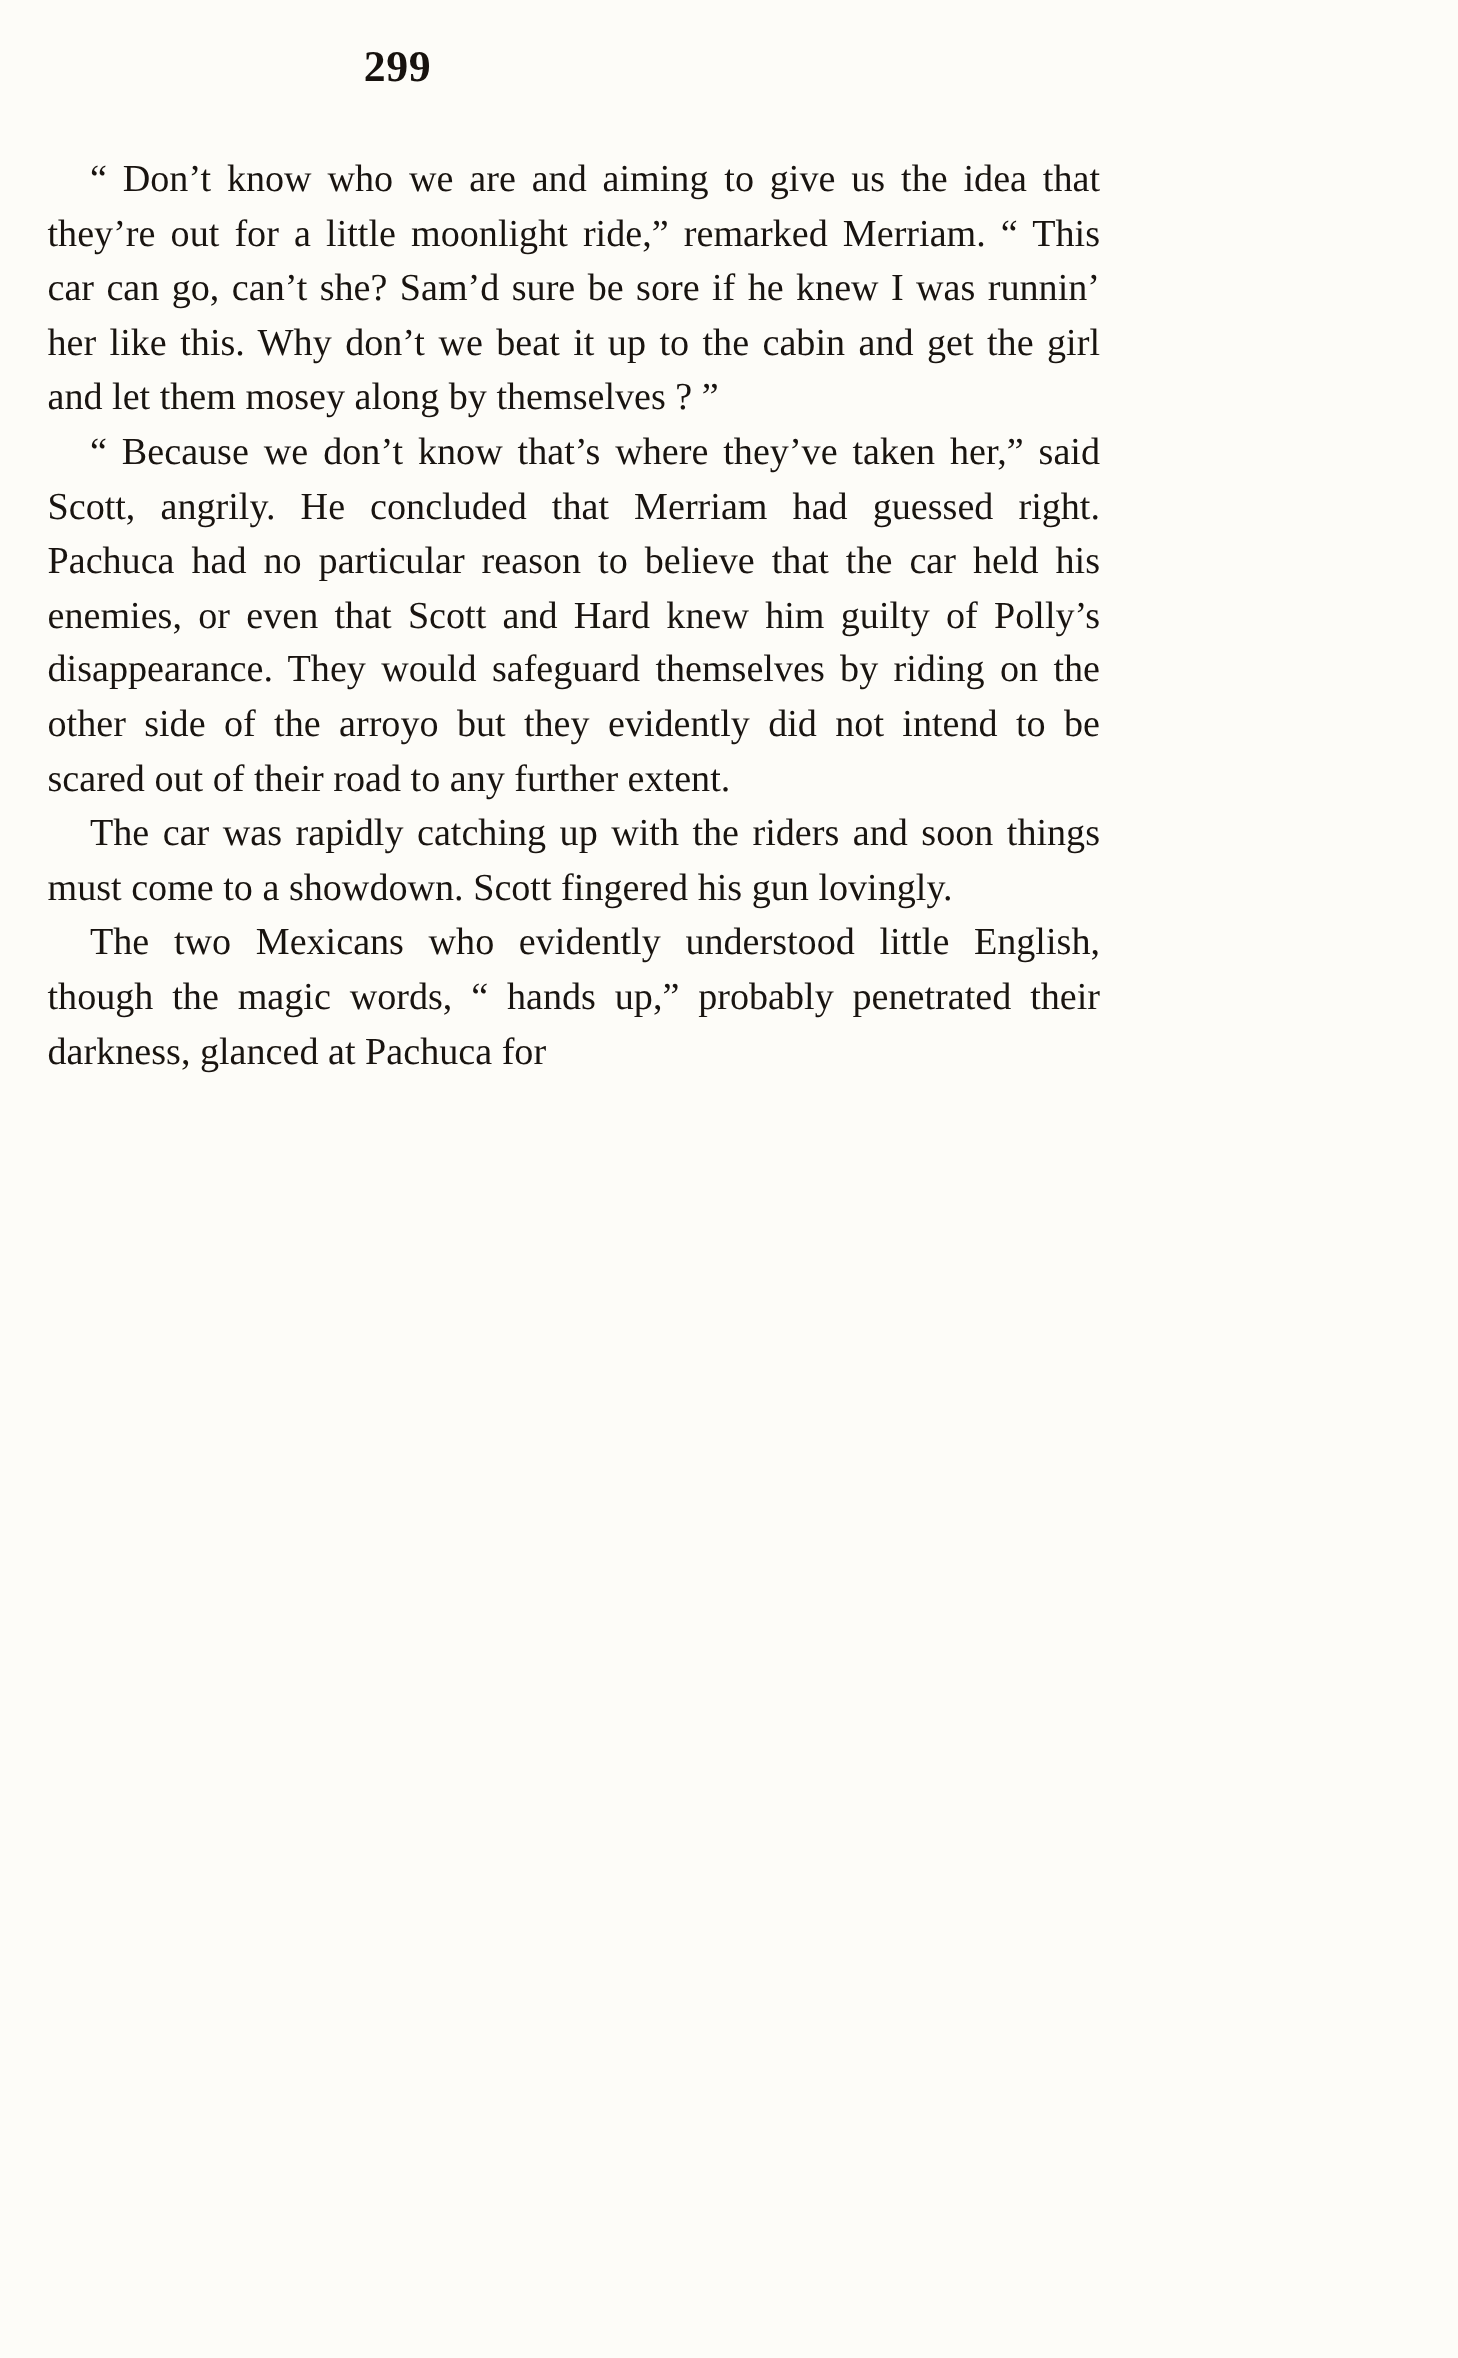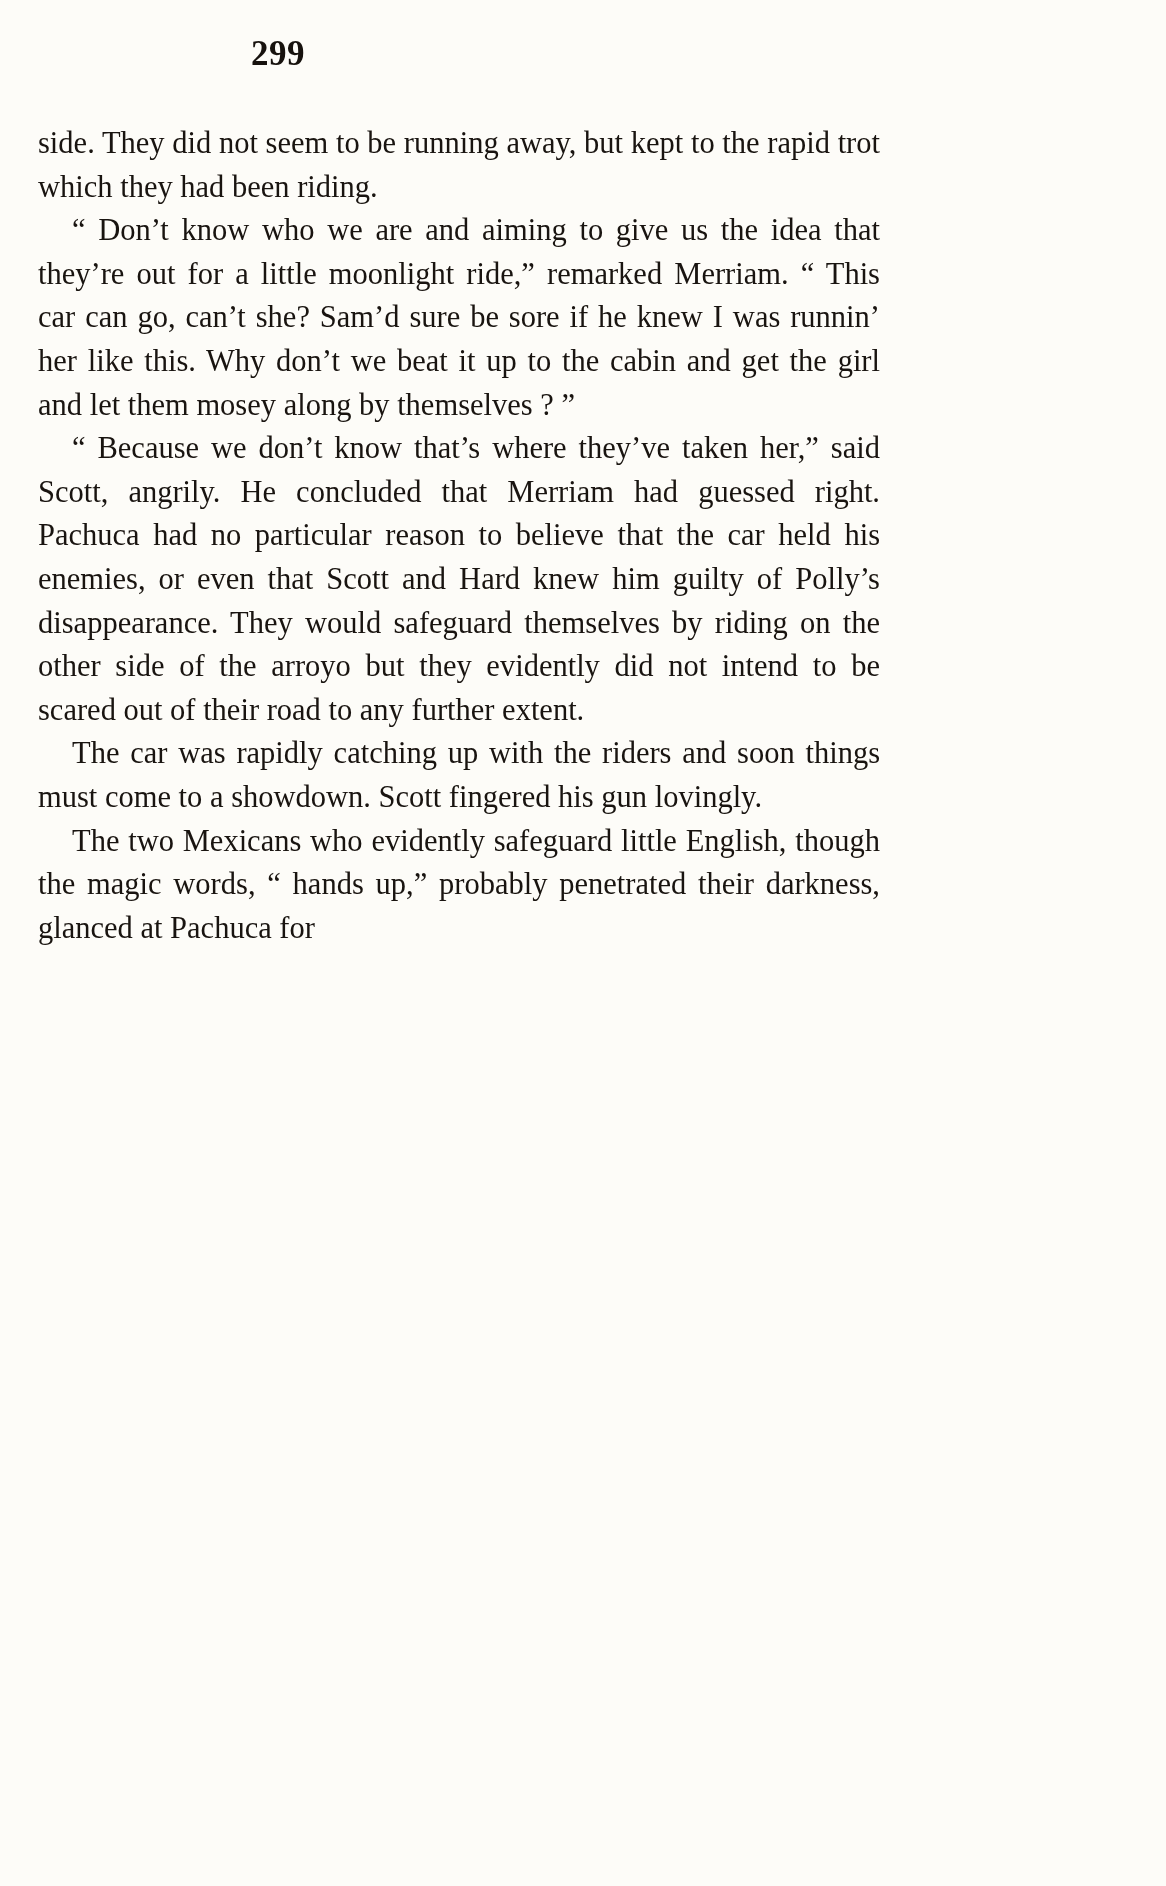--- a/index.html
+++ b/index.html
@@ -41,21 +41,21 @@
     font-style: italic;
     font-weight: bold;
     font-size: 34px;
     letter-spacing: 2.0px;
     white-space: nowrap;
     color: #17120e;
   }
   .head-folio {
     font-weight: bold;
     font-size: 35px;
-    margin-left: 68px;
+    margin-left: 108px;
     letter-spacing: 0.5px;
     color: #17120e;
   }
   .body-col {
     width: 842px;
     margin-left: 0px;
   }
   p.para {
     margin: 0;
     font-size: 30.5px;
@@ -73,21 +73,20 @@
 <body>
 
 <div class="page">
   <div class="page-inner">
 
     <div class="running-head">
       <div class="head-folio">299</div>
     </div>
 
     <div class="body-col">
-      <p class="para">side.  They did not seem to be running away, but kept to the rapid trot which they had been riding.</p>
       <p class="para indent">“ Don’t know who we are and aiming to give us the idea that they’re out for a little moonlight ride,” remarked Merriam.  “ This car can go, can’t she? Sam’d sure be sore if he knew I was runnin’ her like this.  Why don’t we beat it up to the cabin and get the girl and let them mosey along by themselves ? ”</p>
       <p class="para indent">“ Because we don’t know that’s where they’ve taken her,” said Scott, angrily.   He concluded that Merriam had guessed right.   Pachuca had no particular reason to believe that the car held his enemies, or even that Scott and Hard knew him guilty of Polly’s disappearance.  They would safeguard themselves by riding on the other side of the arroyo but they evidently did not intend to be scared out of their road to any further extent.</p>
       <p class="para indent">The car was rapidly catching up with the riders and soon things must come to a showdown.   Scott fingered his gun lovingly.</p>
-      <p class="para indent">The two Mexicans who evidently safeguard little English, though the magic words, “ hands up,” probably penetrated their darkness, glanced at Pachuca for</p>
+      <p class="para indent">The two Mexicans who evidently understood little English, though the magic words, “ hands up,” probably penetrated their darkness, glanced at Pachuca for</p>
     </div>
 
   </div>
 </div>
 
 </body></html>

